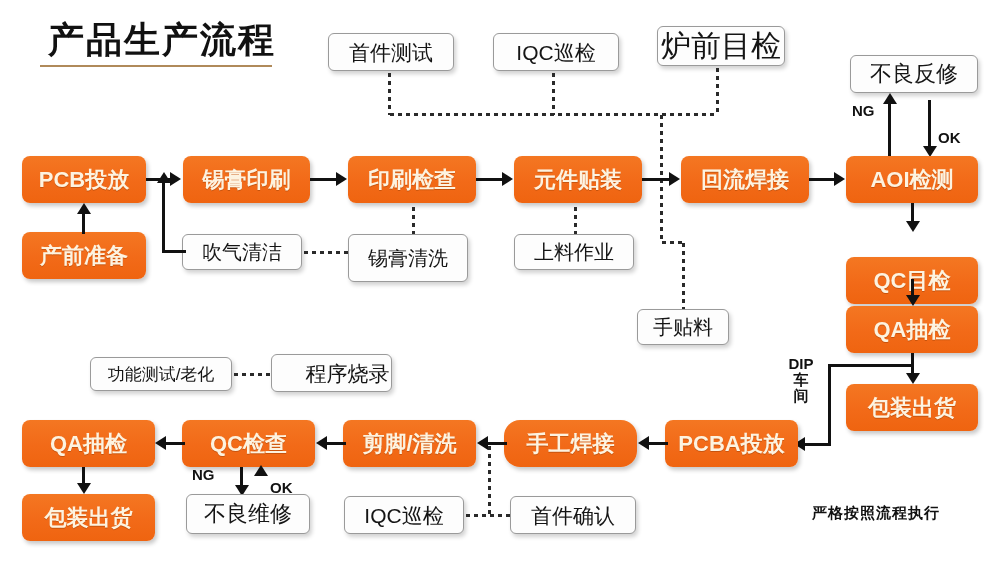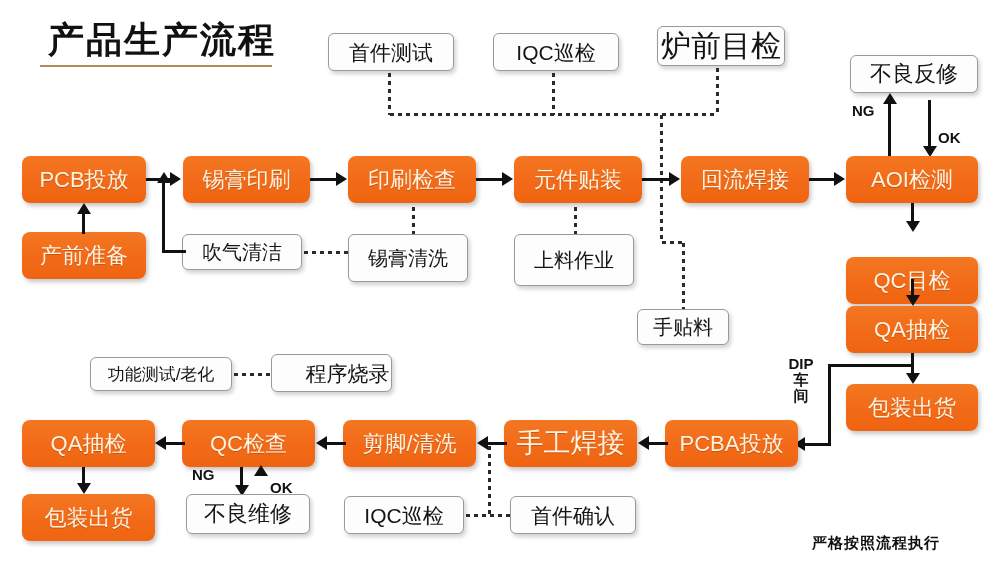--- a/index.html
+++ b/index.html
@@ -19,38 +19,38 @@
     position:absolute;left:48px;top:16px;
     font-size:36px;font-weight:bold;letter-spacing:2px;
     color:#111;
     white-space:nowrap;
   }
   #title-rule{
     position:absolute;left:40px;top:65px;width:232px;height:2px;
     background:#b08a5a;
   }
   #footer-note{
-    position:absolute;left:812px;top:534px;
+    position:absolute;left:812px;top:504px;
     font-size:15px;font-weight:bold;color:#111;
     letter-spacing:1px;white-space:nowrap;
   }
 
   
   .node{
     position:absolute;
     box-sizing:border-box;
     display:flex;align-items:center;justify-content:center;
     white-space:nowrap;
     line-height:1;
   }
   .node.orange{
     background:linear-gradient(180deg,#f47722 0%,#f26a18 55%,#ef6410 100%);
     border-radius:8px;
     color:#fdf3e0;
-    font-weight:normal;
+    font-weight:bold;
     box-shadow:2px 3px 4px rgba(0,0,0,0.22);
     text-shadow:0 1px 0 rgba(120,45,0,0.35);
   }
   .node.white{
     background:#fdfdfd;
     border:1px solid #9a9a9a;
     border-radius:6px;
     color:#151515;
     box-shadow:2px 3px 4px rgba(0,0,0,0.18);
   }
@@ -177,21 +177,21 @@
   <div class="ln h" style="left:162px;top:250px;width:24px;"></div>
   <div class="ln v" style="left:162px;top:180px;height:72px;"></div>
   <div class="arw u" style="left:157px;top:172px;"></div>
 
   <div class="node white" style="left:348px;top:234px;width:120px;height:48px;font-size:20px;">
     <span>锡膏清洗</span>
   </div>
   <div class="dot h" style="left:302px;top:251px;width:46px;"></div>
   <div class="dot v" style="left:412px;top:205px;height:29px;"></div>
 
-  <div class="node white" style="left:514px;top:234px;width:120px;height:52px;font-size:20px;">
+  <div class="node white" style="left:514px;top:234px;width:120px;height:36px;font-size:20px;">
     <span>上料作业</span>
   </div>
   <div class="dot v" style="left:574px;top:205px;height:29px;"></div>
 
   <div class="node white" style="left:637px;top:309px;width:92px;height:36px;font-size:20px;">
     <span>手贴料</span>
   </div>
 
   <div class="node orange" style="left:846px;top:232px;width:132px;height:47px;font-size:22px;margin-top:25px;">
     <span>QC目检</span>
@@ -226,21 +226,21 @@
   </div>
   <div class="node white" style="left:271px;top:354px;width:121px;height:38px;font-size:21px;padding-left:32px;">
     <span>程序烧录</span>
   </div>
   <div class="dot h" style="left:232px;top:373px;width:40px;"></div>
 
   <div class="node orange" style="left:665px;top:420px;width:133px;height:47px;font-size:22px;">
     <span>PCBA投放</span>
   </div>
 
-  <div class="node orange" style="left:504px;top:420px;width:133px;height:47px;font-size:27px;">
+  <div class="node orange" style="left:504px;top:420px;width:133px;height:47px;font-size:22px;border-radius:16px;">
     <span>手工焊接</span>
   </div>
   <div class="ln h" style="left:648px;top:442px;width:20px;"></div>
   <div class="arw l" style="left:638px;top:436px;"></div>
 
   <div class="node orange" style="left:343px;top:420px;width:133px;height:47px;font-size:22px;">
     <span>剪脚/清洗</span>
   </div>
   <div class="ln h" style="left:487px;top:442px;width:20px;"></div>
   <div class="arw l" style="left:477px;top:436px;"></div>

